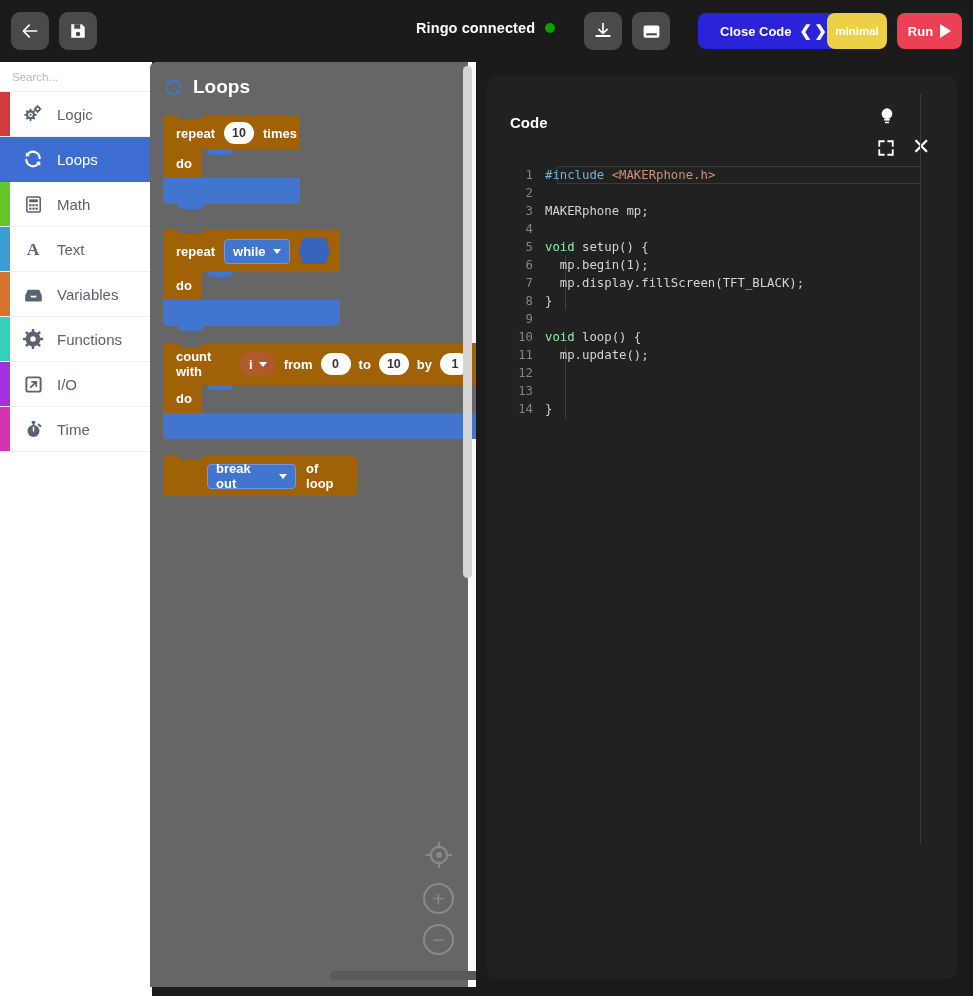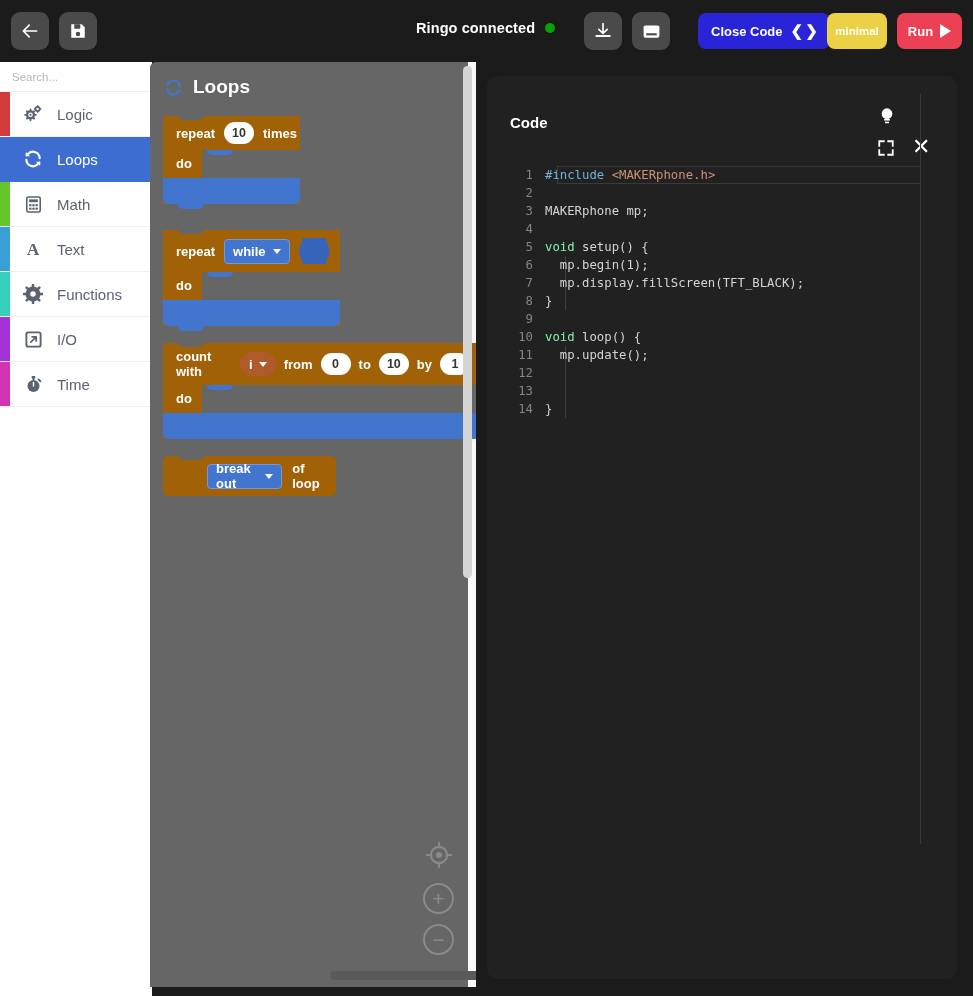--- a/index.html
+++ b/index.html
@@ -37,21 +37,21 @@
     color: #ffffff; font-size: 14.5px; font-weight: bold;
     letter-spacing: .1px;
   }
   #status-dot {
     width: 10px; height: 10px; border-radius: 50%;
     background: #06a102;
   }
 
   #close-code-btn {
     position: absolute; left: 698px; top: 13px;
-    height: 36px; padding: 0 13px;
+    height: 36px; padding: 0 22px;
     background: #2924d8; border-radius: 8px;
     display: flex; align-items: center; gap: 8px;
     cursor: pointer;
   }
   #close-code-btn .lbl { color:#fff; font-size:13px; font-weight:bold; }
   #close-code-btn .chev { color:#fff; font-size:15px; font-weight:bold; letter-spacing:-1px;}
 
   #minimal-btn {
     position: absolute; left: 827px; top: 13px;
     width: 60px; height: 36px;
@@ -395,20 +395,30 @@
       <div class="cat-item">
         <span class="stripe" style="background: rgb(58, 159, 212);"></span>
         <span class="cicon">
           <svg width="20" height="20" viewBox="0 0 24 24">
             <text x="12" y="19" text-anchor="middle" font-family="Liberation Serif, serif" font-size="21" font-weight="bold" fill="currentColor">A</text>
           </svg>
         </span>
         <span class="clabel">Text</span>
       </div>
       <div class="cat-item">
+        <span class="stripe" style="background: rgb(215, 113, 47);"></span>
+        <span class="cicon">
+          <svg width="21" height="21" viewBox="0 0 24 24">
+            <path d="M2.5 13.5 5.5 6.5h13l3 7v5a1.5 1.5 0 0 1-1.5 1.5h-16A1.5 1.5 0 0 1 2.5 18.5z" fill="currentColor"></path>
+            <path d="M2.5 13.5h5.3a1 1 0 0 1 1 1 1 1 0 0 0 1 1h4.4a1 1 0 0 0 1-1 1 1 0 0 1 1-1h5.3" fill="#fff"></path>
+          </svg>
+        </span>
+        <span class="clabel">Variables</span>
+      </div>
+      <div class="cat-item">
         <span class="stripe" style="background: rgb(54, 207, 188);"></span>
         <span class="cicon">
           <svg width="20" height="20" viewBox="0 0 24 24">
             <circle cx="12" cy="12" r="9" fill="currentColor"></circle>
             <circle cx="12" cy="12" r="3.3" fill="#fff"></circle>
             <path d="M12 1.2v3M12 19.8v3M1.2 12h3M19.8 12h3M4.4 4.4l2.1 2.1M17.5 17.5l2.1 2.1M19.6 4.4l-2.1 2.1M6.5 17.5l-2.1 2.1" stroke="currentColor" stroke-width="3.1" stroke-linecap="round"></path>
           </svg>
         </span>
         <span class="clabel">Functions</span>
       </div>
@@ -505,21 +515,21 @@
       </div>
       <div class="do-row">
         <span class="do-label">do</span>
         <span class="c-mouth" style="width:286px;"></span>
       </div>
       <div class="blk-foot" style="border-bottom-left-radius:5px;">
         
       </div>
     </div>
 
-    <div class="blk" style="left:13px; top:340px; width:173px; border-radius:5px;">
+    <div class="blk" style="left:13px; top:340px; width:195px; border-radius:5px;">
       <div class="blk-row" style="height:40px; padding-left:44px; gap:10px;">
         <span class="blk-notch-top"></span>
         <span class="field-drop">
           <span>break out</span>
           <span class="caret"></span>
         </span>
         <span>of loop</span>
       </div>
     </div>
 

